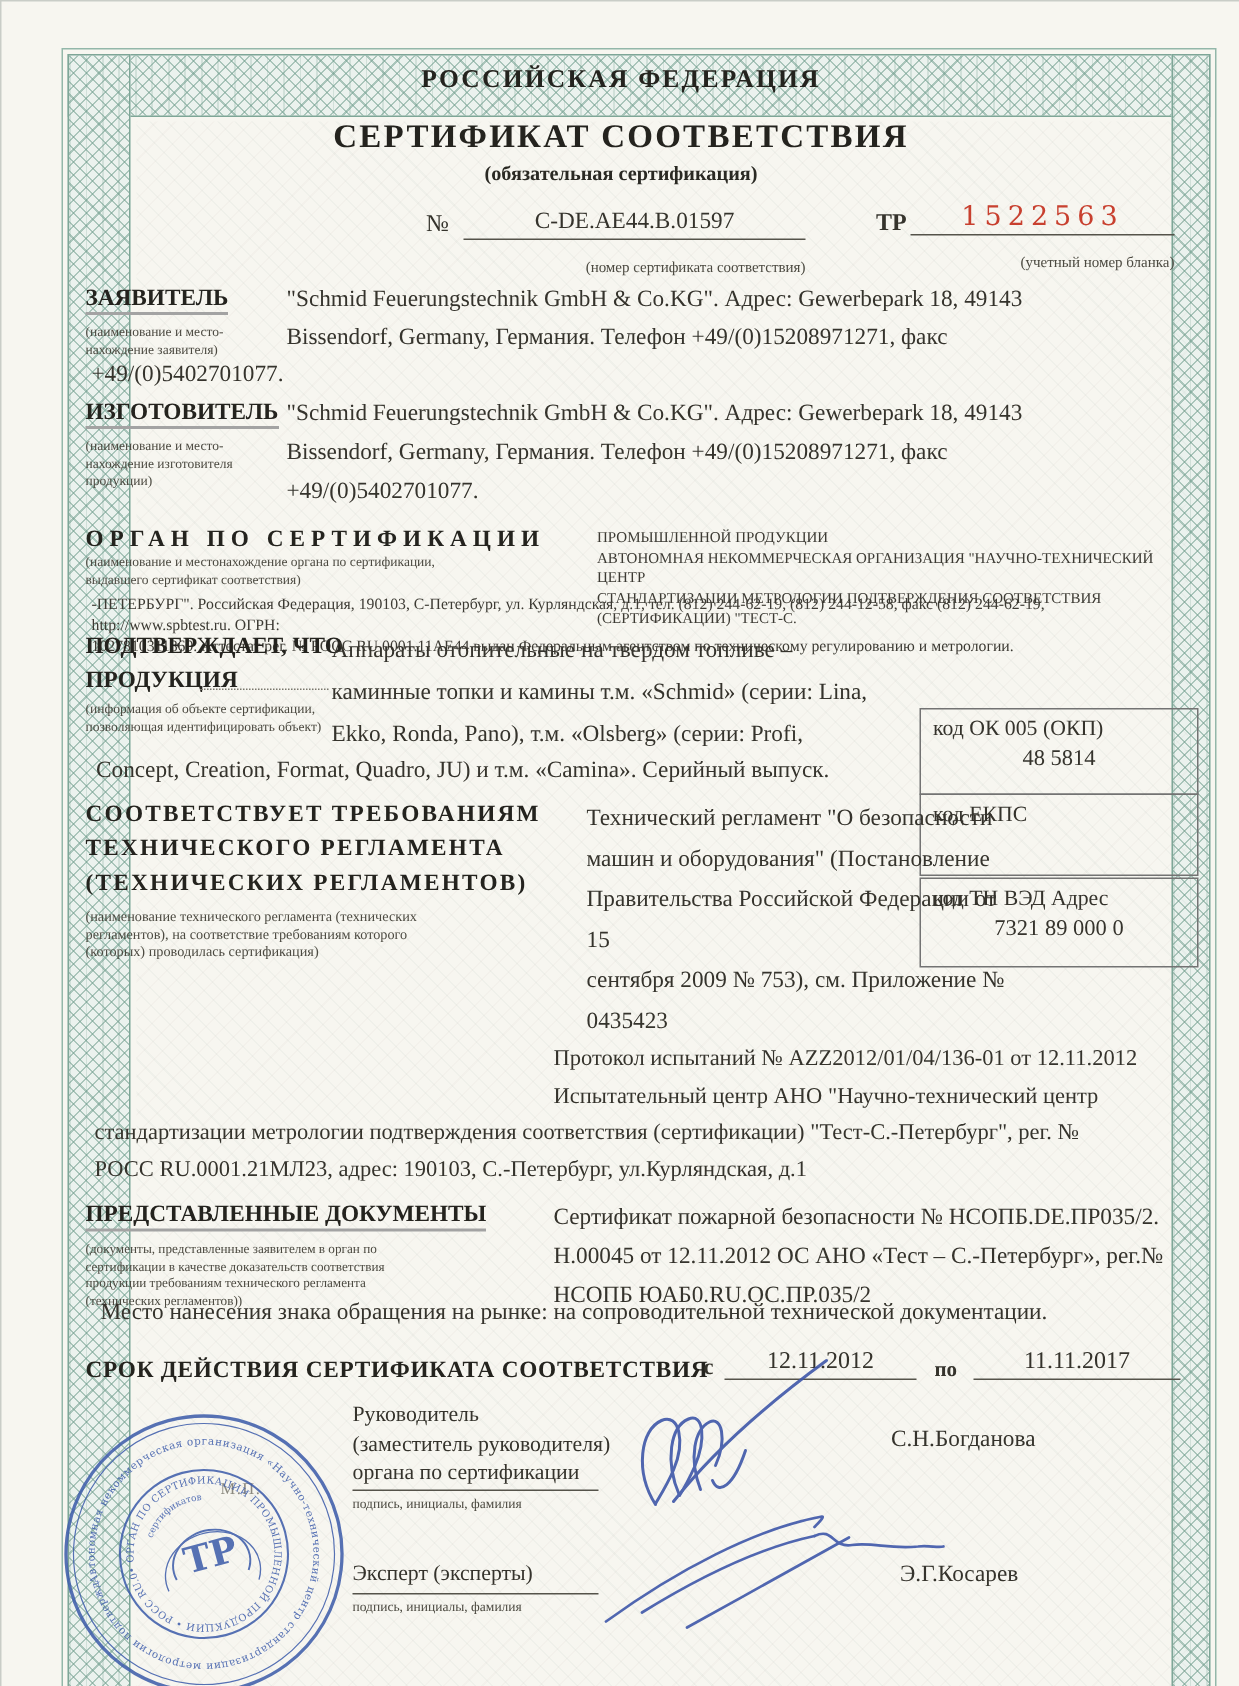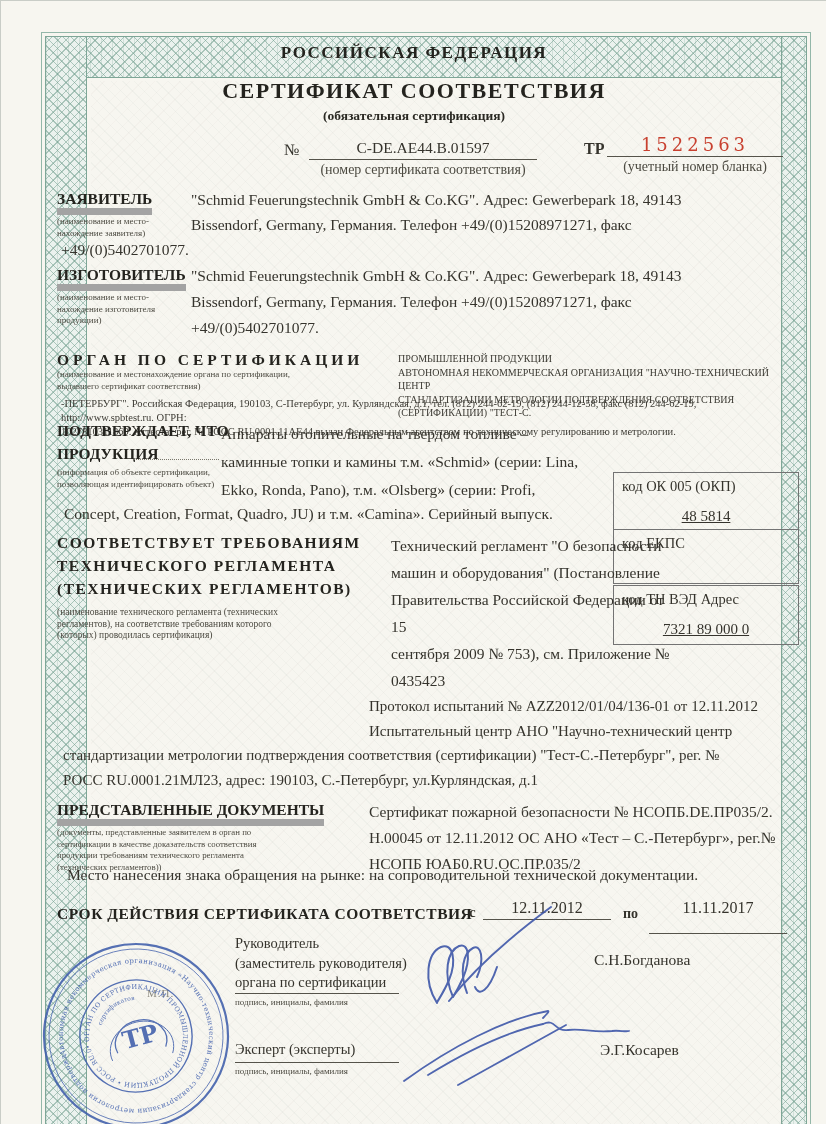--- a/index.html
+++ b/index.html
@@ -29,30 +29,30 @@
   .band-left { top:35px; left:44px; width:40px; bottom:0; }
   .band-right{ top:35px; right:20px; width:24px; bottom:0; }
 
   
   .abs { position:absolute; }
   .c { left:0; width:100%; text-align:center; }
   .h1 { font-size:17px; font-weight:bold; letter-spacing:1.5px; color:#24231e; }
   .h2 { font-size:22px; font-weight:bold; letter-spacing:1.5px; color:#24231e; }
   .h3 { font-size:13.5px; font-weight:bold; color:#2a2923; }
   .lbl { font-weight:bold; font-size:15.5px; color:#24231e; white-space:pre-line; line-height:23px; }
-  .u { border-bottom:7px solid #a3a3a3; padding-bottom:1px; }
+  .u { border-bottom:2px solid #a3a3a3; padding-bottom:1px; }
   .sub { font-size:9px; color:#4c4a41; white-space:pre-line; line-height:11.5px; margin-top:6px; }
   .body-txt { font-size:15.5px; line-height:26px; white-space:pre-line; }
   .small-txt { font-size:10px; line-height:13.5px; white-space:pre-line; color:#3c3a33; }
   .field-line { border-bottom:1px solid #55534a; text-align:center; }
-  .caption { font-size:14px; color:#4c4a41; text-align:center; margin-top:2px; }
+  .caption { font-size:10px; color:#4c4a41; text-align:right; margin-top:13px; }
   .red-num { color:#c8402f; font-size:18px; letter-spacing:4px; font-family:"DejaVu Serif",serif; }
   .code-box { position:absolute; left:612px; width:168px; border:1px solid #737373; padding:5px 8px 3px 8px; }
   .code-box .code-label { display:block; font-size:14.5px; }
-  .code-box .code-value { display:block; font-size:15px; text-align:center; margin-top:13px;text-decoration:underline; }
+  .code-box .code-value { display:block; font-size:15px; text-align:center; margin-top:3px; }
   .dot-line { position:absolute; border-bottom:1px dotted #7a776c; }
   .sig-line { position:absolute; border-bottom:1px solid #55534a; }
   .name { font-size:15.5px;margin-left:25px; }
   .mp { position:absolute; left:146px; top:986px; font-size:11px; color:#8b897f; letter-spacing:1px; }
   svg.sig { position:absolute; pointer-events:none; }
   svg.stamp { position:absolute; left:32px; top:935px; opacity:.87; pointer-events:none; }
 </style>
 </head>
 <body>
 
@@ -158,21 +158,21 @@
   </div>
   <div class="abs body-txt" style="left:368px; top:798px; width:420px">Сертификат пожарной безопасности № НСОПБ.DE.ПР035/2.
 Н.00045 от 12.11.2012 ОС АНО «Тест – С.-Петербург», рег.№
 НСОПБ ЮАБ0.RU.ОС.ПР.035/2</div>
   <div class="abs body-txt" style="left:66px; top:861px; width:724px">Место нанесения знака обращения на рынке: на сопроводительной технической документации.</div>
 
   <div class="abs lbl" style="left:56px; top:901px; letter-spacing:0.5px">СРОК ДЕЙСТВИЯ СЕРТИФИКАТА СООТВЕТСТВИЯ</div>
   <div class="abs" style="left:468px; top:903px; font-size:15px; font-weight:bold">с</div>
   <div class="abs field-line" style="left:482px; top:898px; width:128px; font-size:16px; padding-bottom:2px">12.11.2012</div>
   <div class="abs" style="left:622px; top:905px; font-size:14px; font-weight:bold">по</div>
-  <div class="abs field-line" style="left:648px; top:898px; width:138px; font-size:16px; padding-bottom:16px">11.11.2017</div>
+  <div class="abs field-line" style="left:648px; top:898px; width:138px; font-size:16px; padding-bottom:2px">11.11.2017</div>
 
   <div class="abs" style="left:234px; top:933px; font-size:14.5px; line-height:19.5px; white-space:pre-line">Руководитель
 (заместитель руководителя)
 органа по сертификации</div>
   <div class="sig-line" style="left:234px; top:992px; width:164px"></div>
   <div class="abs" style="left:234px; top:996px; font-size:9px; color:#4c4a41">подпись, инициалы, фамилия</div>
   <div class="abs name" style="left:568px; top:950px">С.Н.Богданова</div>
 
   <div class="abs" style="left:234px; top:1040px; font-size:14.5px">Эксперт (эксперты)</div>
   <div class="sig-line" style="left:234px; top:1061px; width:164px"></div>

